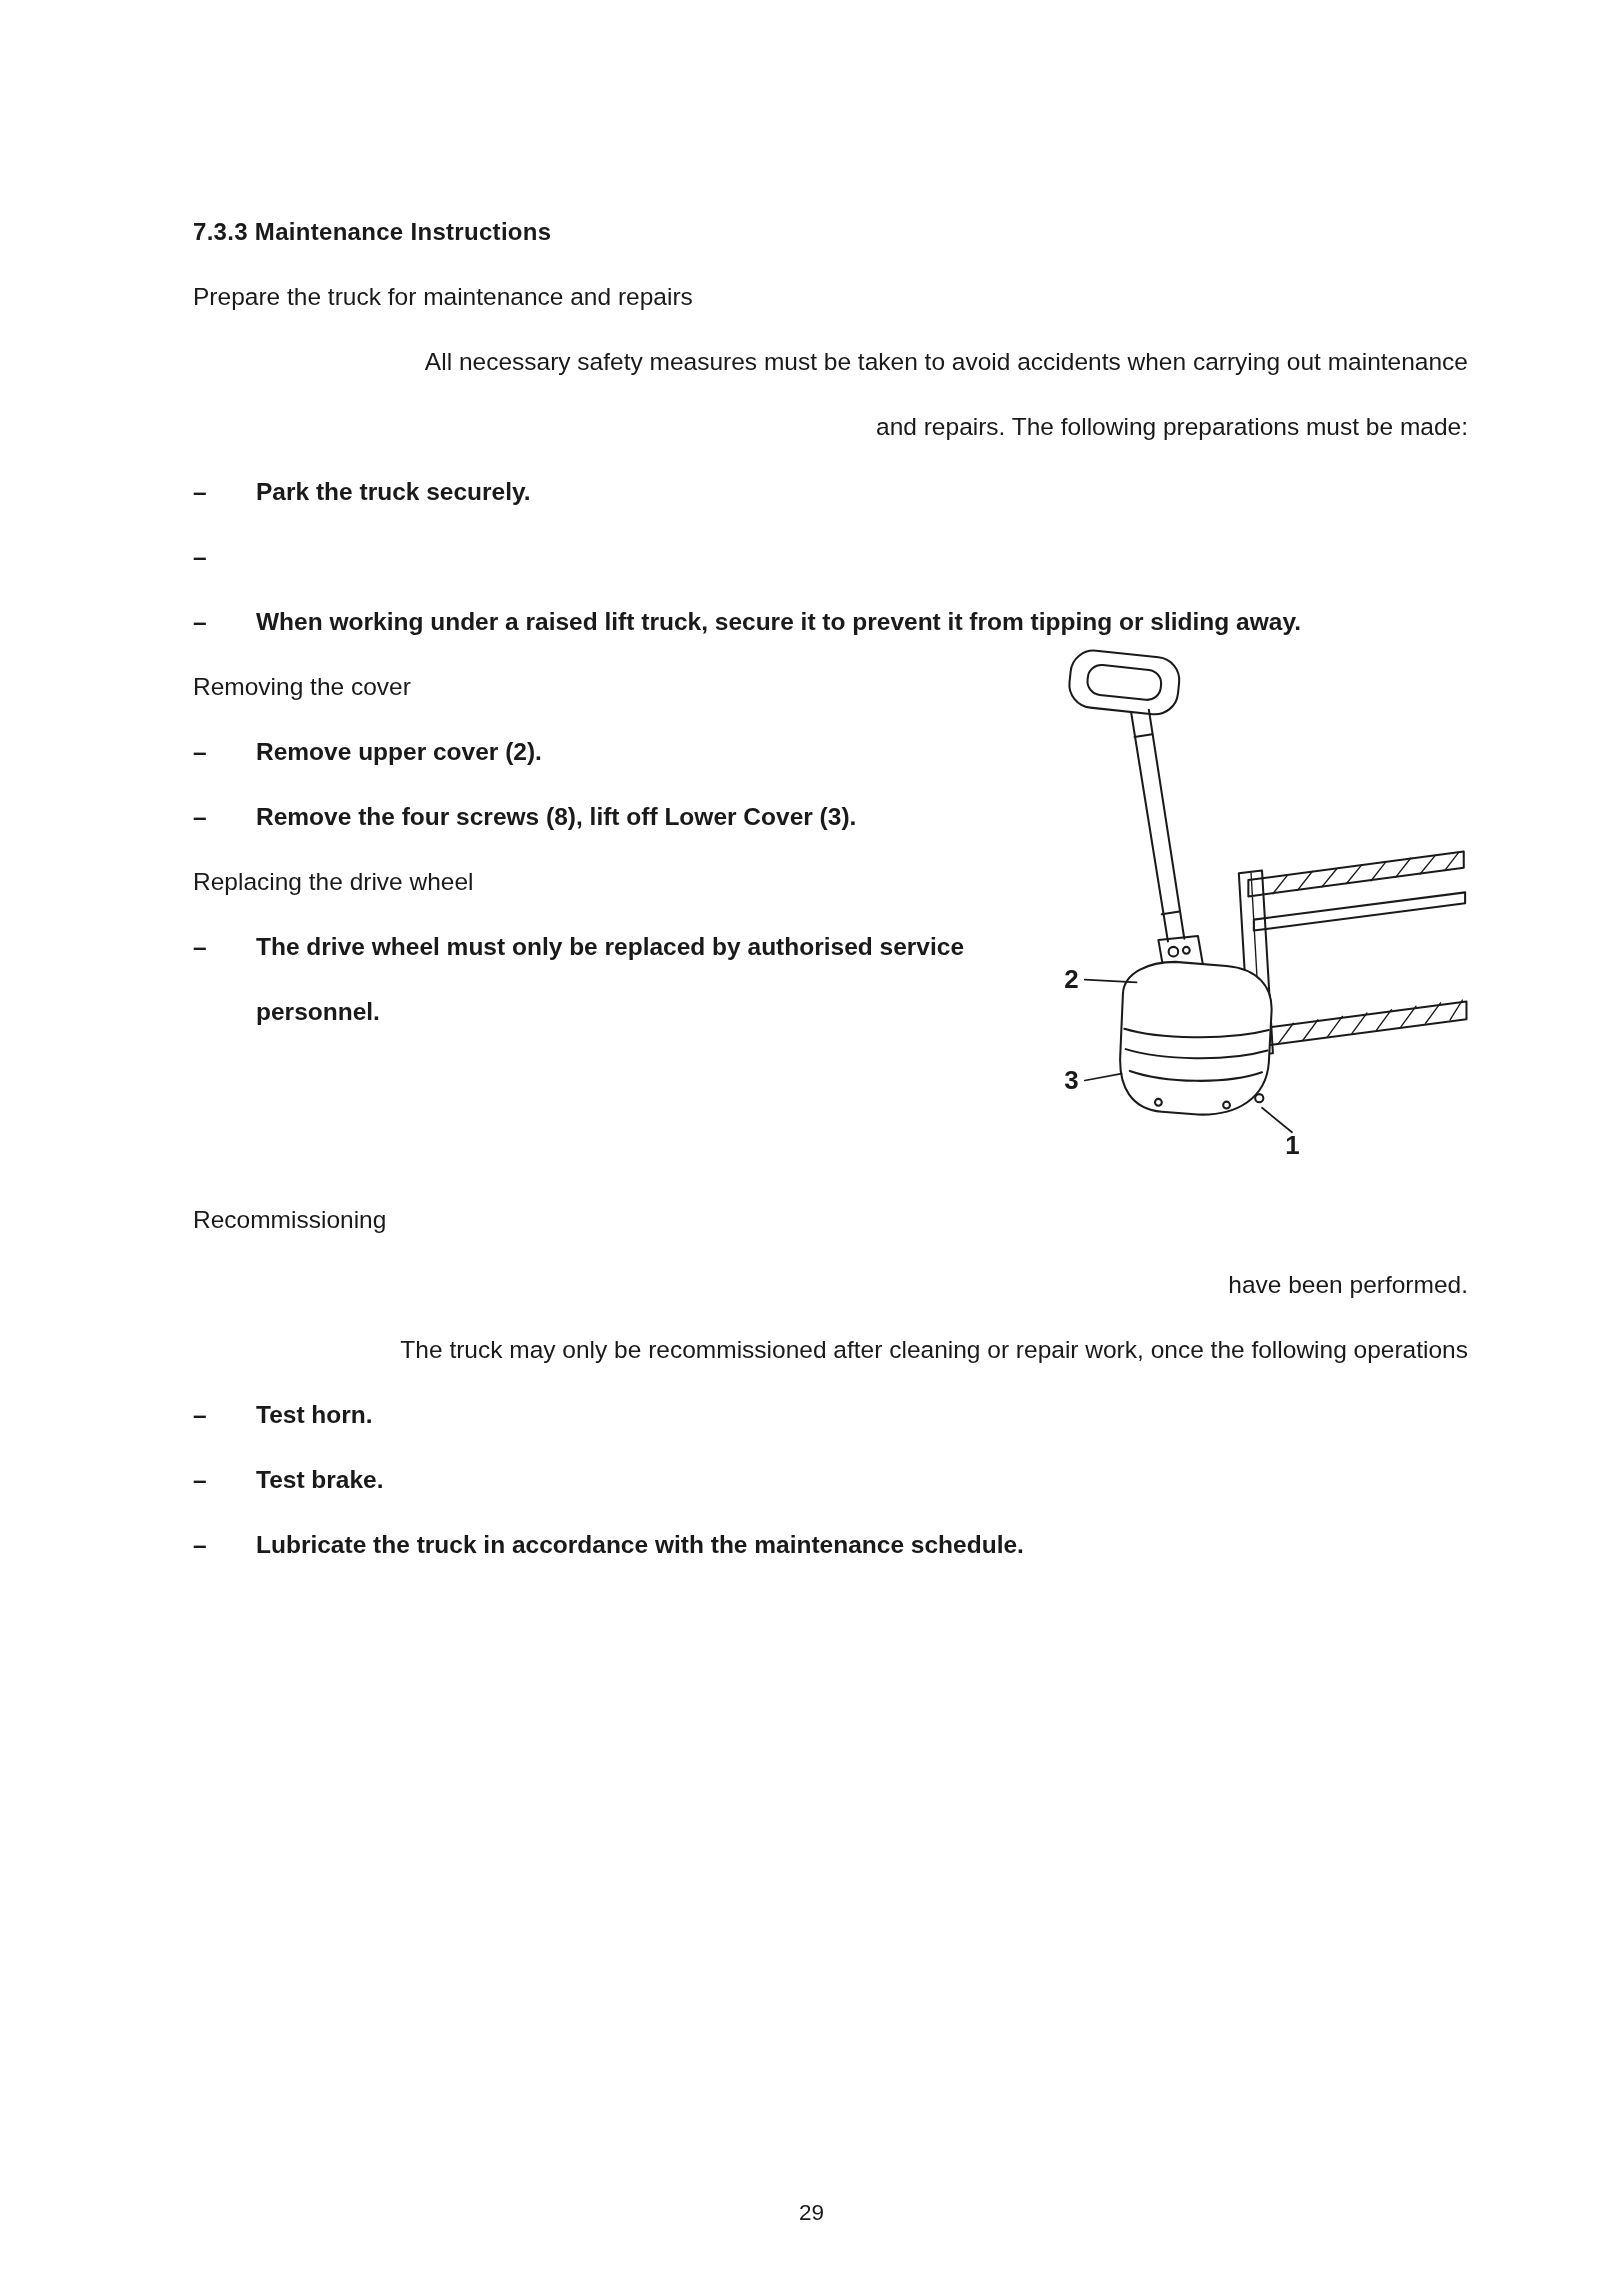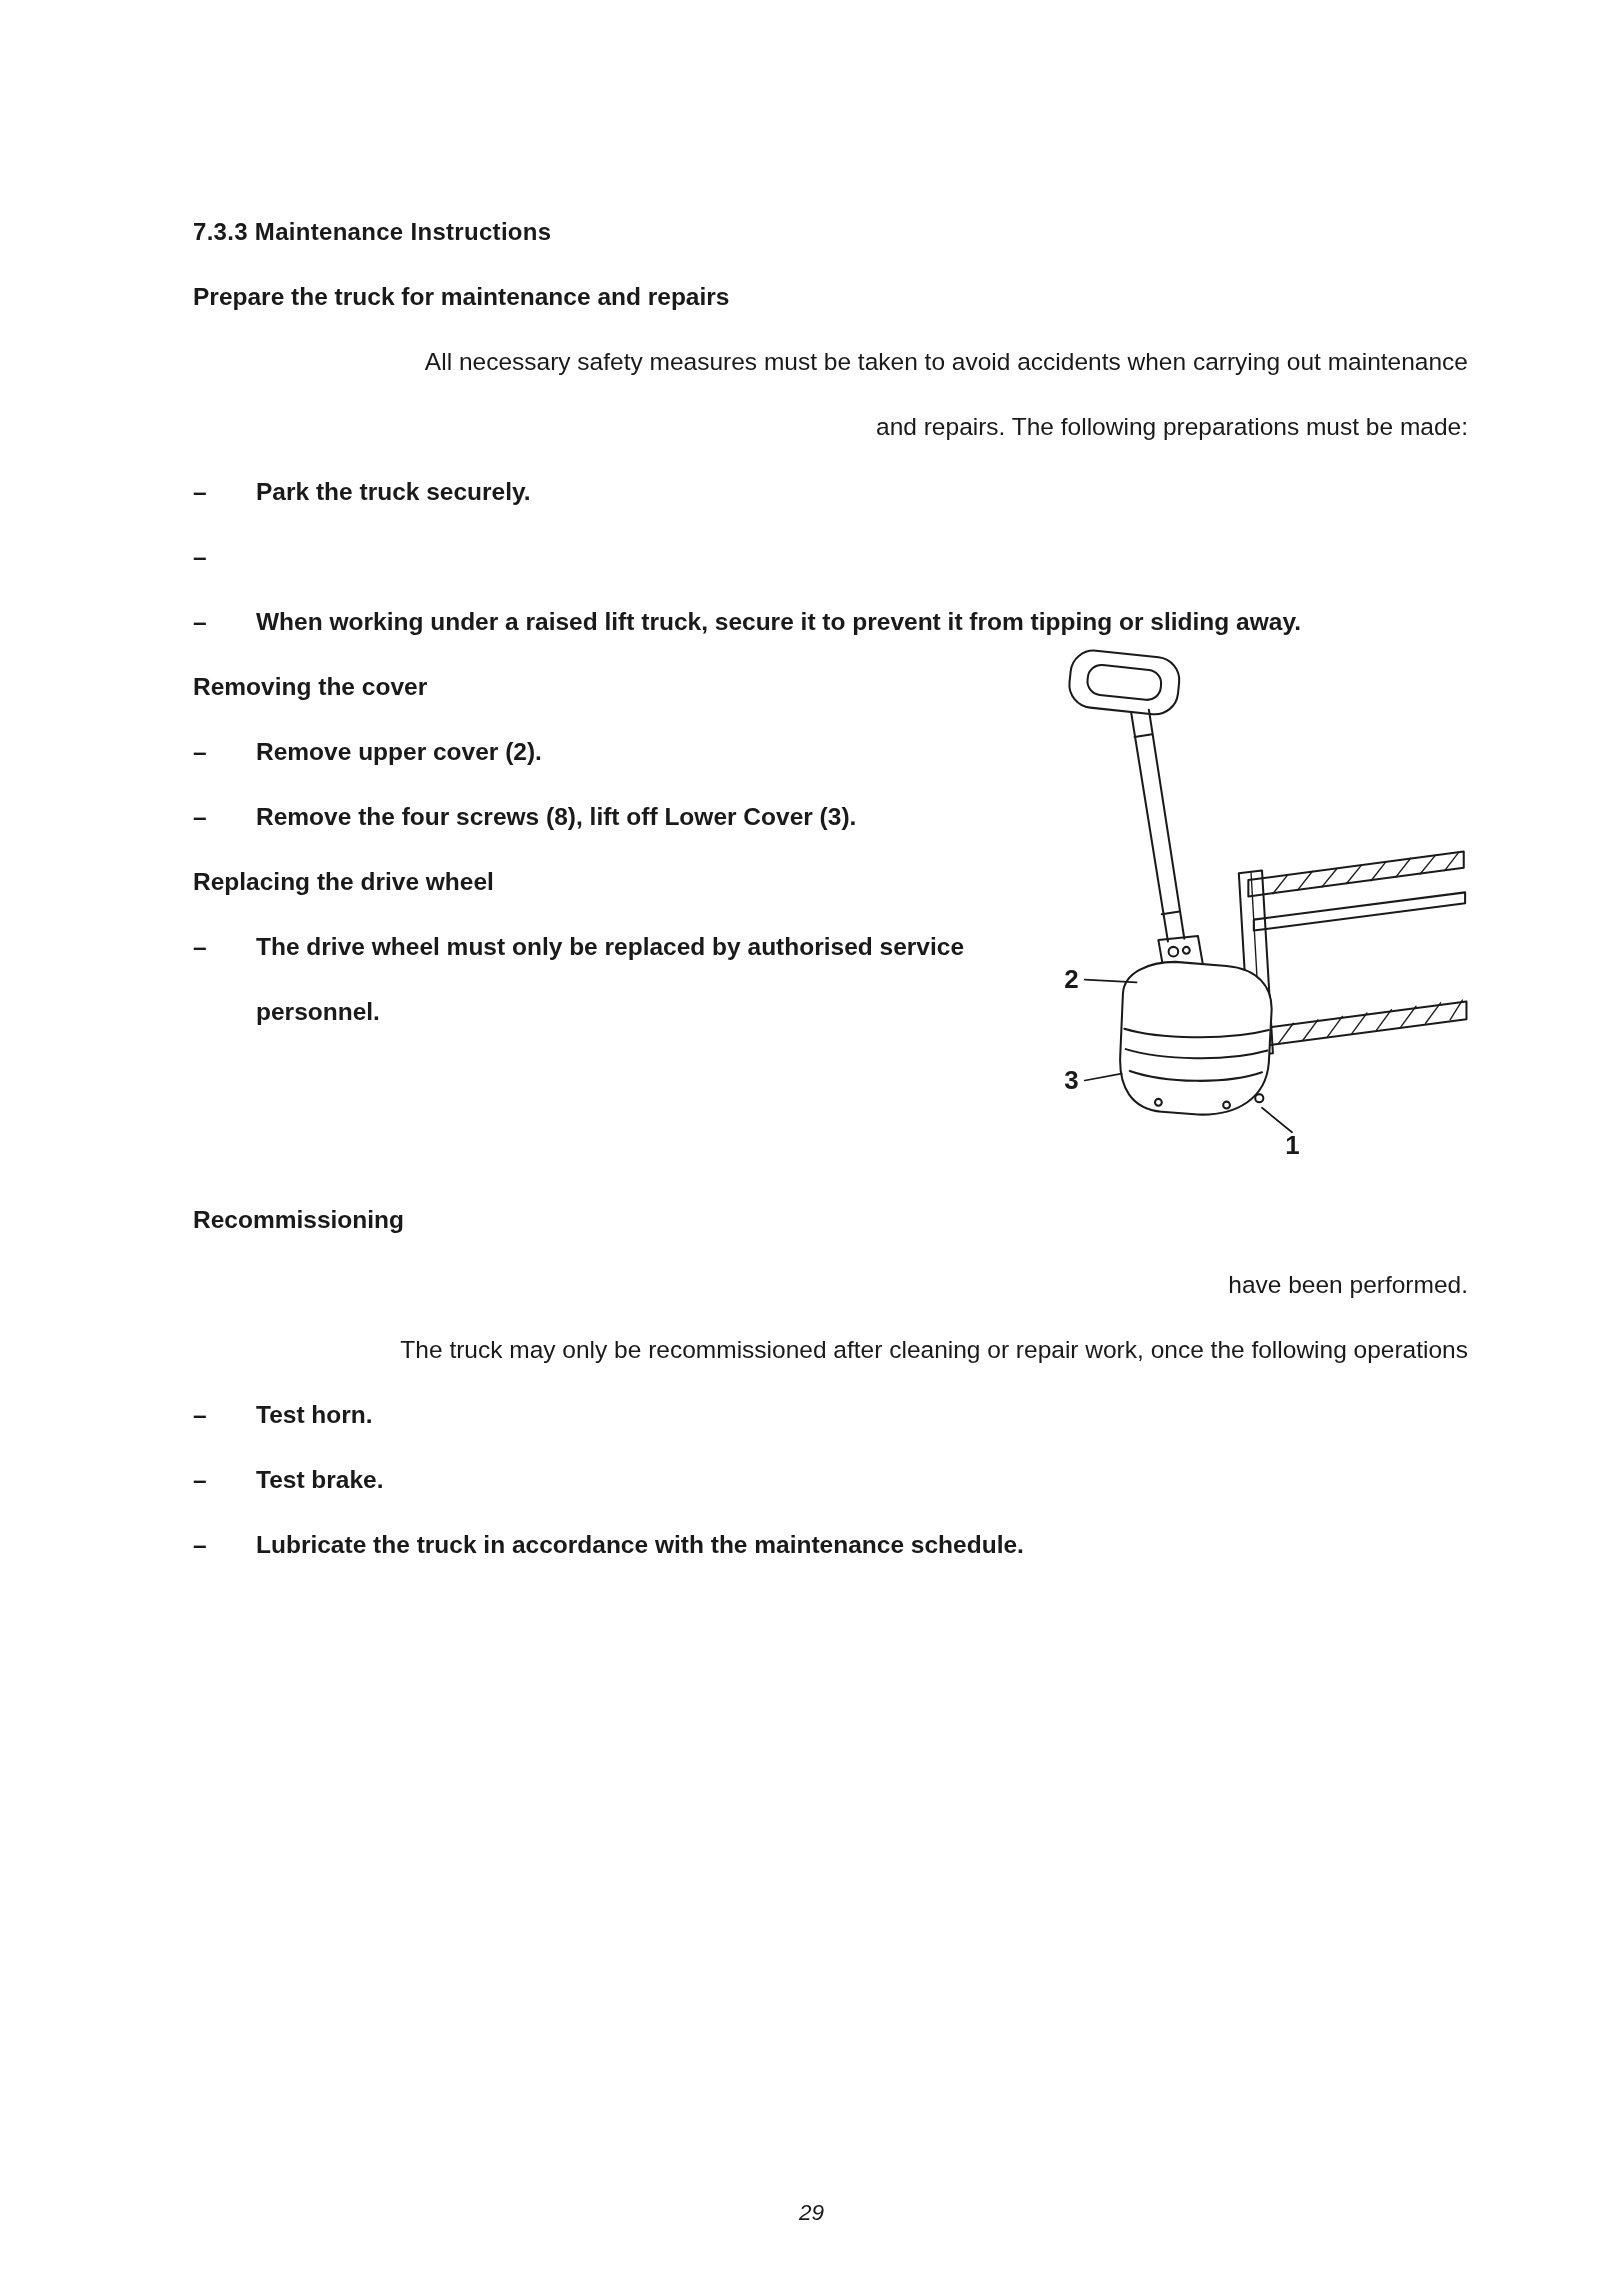--- a/index.html
+++ b/index.html
@@ -20,21 +20,21 @@
     width:1275px;
   }
   .doc-heading {
     font-size:24px;
     font-weight:bold;
     line-height:65px;
     letter-spacing:0.3px;
   }
   .subhead {
     font-size:24.5px;
-    font-weight:bold;
+    font-weight:normal;
     line-height:65px;
   }
   .para-line {
     font-size:24.5px;
     line-height:65px;
     white-space:nowrap;
     text-align:right;
   }
   .bullet {
     display:flex;
@@ -56,21 +56,20 @@
     height:518px;
   }
   .figure svg { width:100%; height:100%; }
   .page-number {
     position:absolute;
     left:0; right:0;
     top:2200px;
     text-align:center;
     font-size:22.5px;
     color:#1a1a1a;
-    font-style:italic;
   }
 </style>
 </head>
 <body>
 
 <div class="page">
 
   <div class="content">
 
     <div class="doc-heading">7.3.3 Maintenance Instructions</div>

